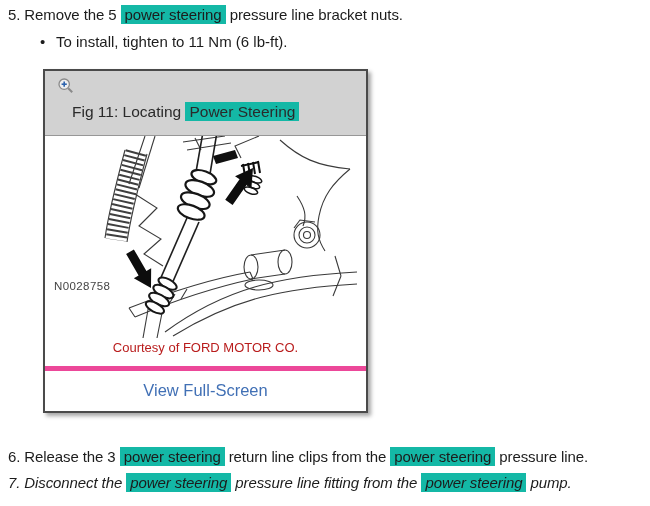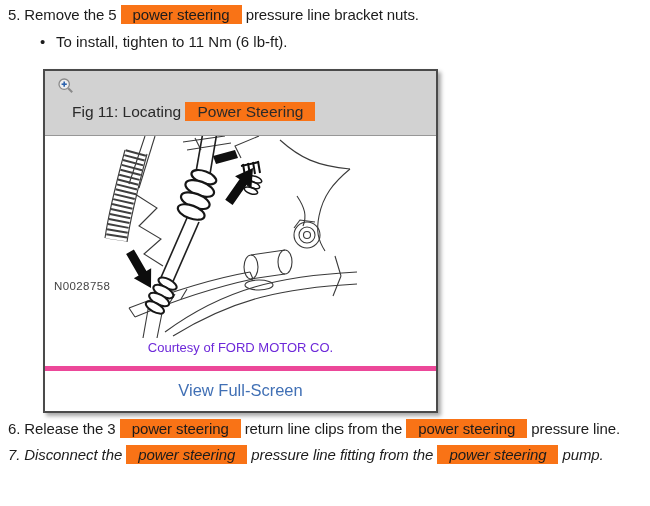--- a/index.html
+++ b/index.html
@@ -1,35 +1,35 @@
 <!DOCTYPE html>
 <html><head>
 <meta charset="utf-8">
 <style>
   * { margin:0; padding:0; box-sizing:border-box; }
   html,body { width:650px; height:506px; background:#ffffff; overflow:hidden;
     font-family:"Liberation Sans", sans-serif; color:#1c1c1c; }
   .step { font-size:15px; line-height:17px; padding-left:8px; letter-spacing:-0.1px; white-space:nowrap; }
   .step-5 { padding-top:6px; }
-  .step-6 { margin-top:7px; }
+  .step-6 { margin-top:35px; }
   .step-7 { margin-top:9px;font-style:italic; }
   .marker { margin-right:4px; }
-  .hl { background:#f97316; padding:1px 12px; }
+  .hl { background:#14b8a6; padding:1px 4px; }
   .bullet-row { margin:10px 0 0 40px; font-size:15px; line-height:17px; }
   .bullet-dot { display:inline-block; width:16px; font-size:15px; }
   
-  .fig-card { margin:19px 0 0 43px; width:395px; border:2px solid #4a4a4a;
+  .fig-card { margin:19px 0 0 43px; width:325px; border:2px solid #4a4a4a;
     box-shadow:3px 3px 4px rgba(0,0,0,0.35); background:#ffffff; }
   .fig-header { background:#d2d2d2; border-bottom:1px solid #979797; padding:6px 10px 10px 10px; }
   .zoom-btn { width:18px; height:18px; display:block; cursor:pointer; margin-left:2px; }
   .fig-title { margin:4px 0 0 17px; font-size:15.5px; line-height:26px; color:#2a2a2a; }
   .img-wrap { position:relative; height:202px; background:#ffffff; overflow:hidden; }
   .img-wrap svg.diagram { position:absolute; top:0; left:0; }
   .img-label { position:absolute; left:9px; bottom:46px; font-size:11.5px; color:#454545; letter-spacing:0.4px; }
-  .courtesy { text-align:center; font-size:13px; color:#6d28d9; padding:2px 4px 11px; }
+  .courtesy { text-align:center; font-size:13px; color:#b91c1c; padding:2px 4px 11px; }
   .fullscreen { border-top:5px solid #ec4899; text-align:center; padding:10px 0 11px;
     font-size:16.5px; color:#4170b5; cursor:pointer; }
 </style>
 </head>
 <body>
 
 <div class="step step-5">
   <span class="marker">5.</span><span>Remove the 5 </span><span class="hl">power steering</span><span> pressure line bracket nuts.</span>
 </div>
 

